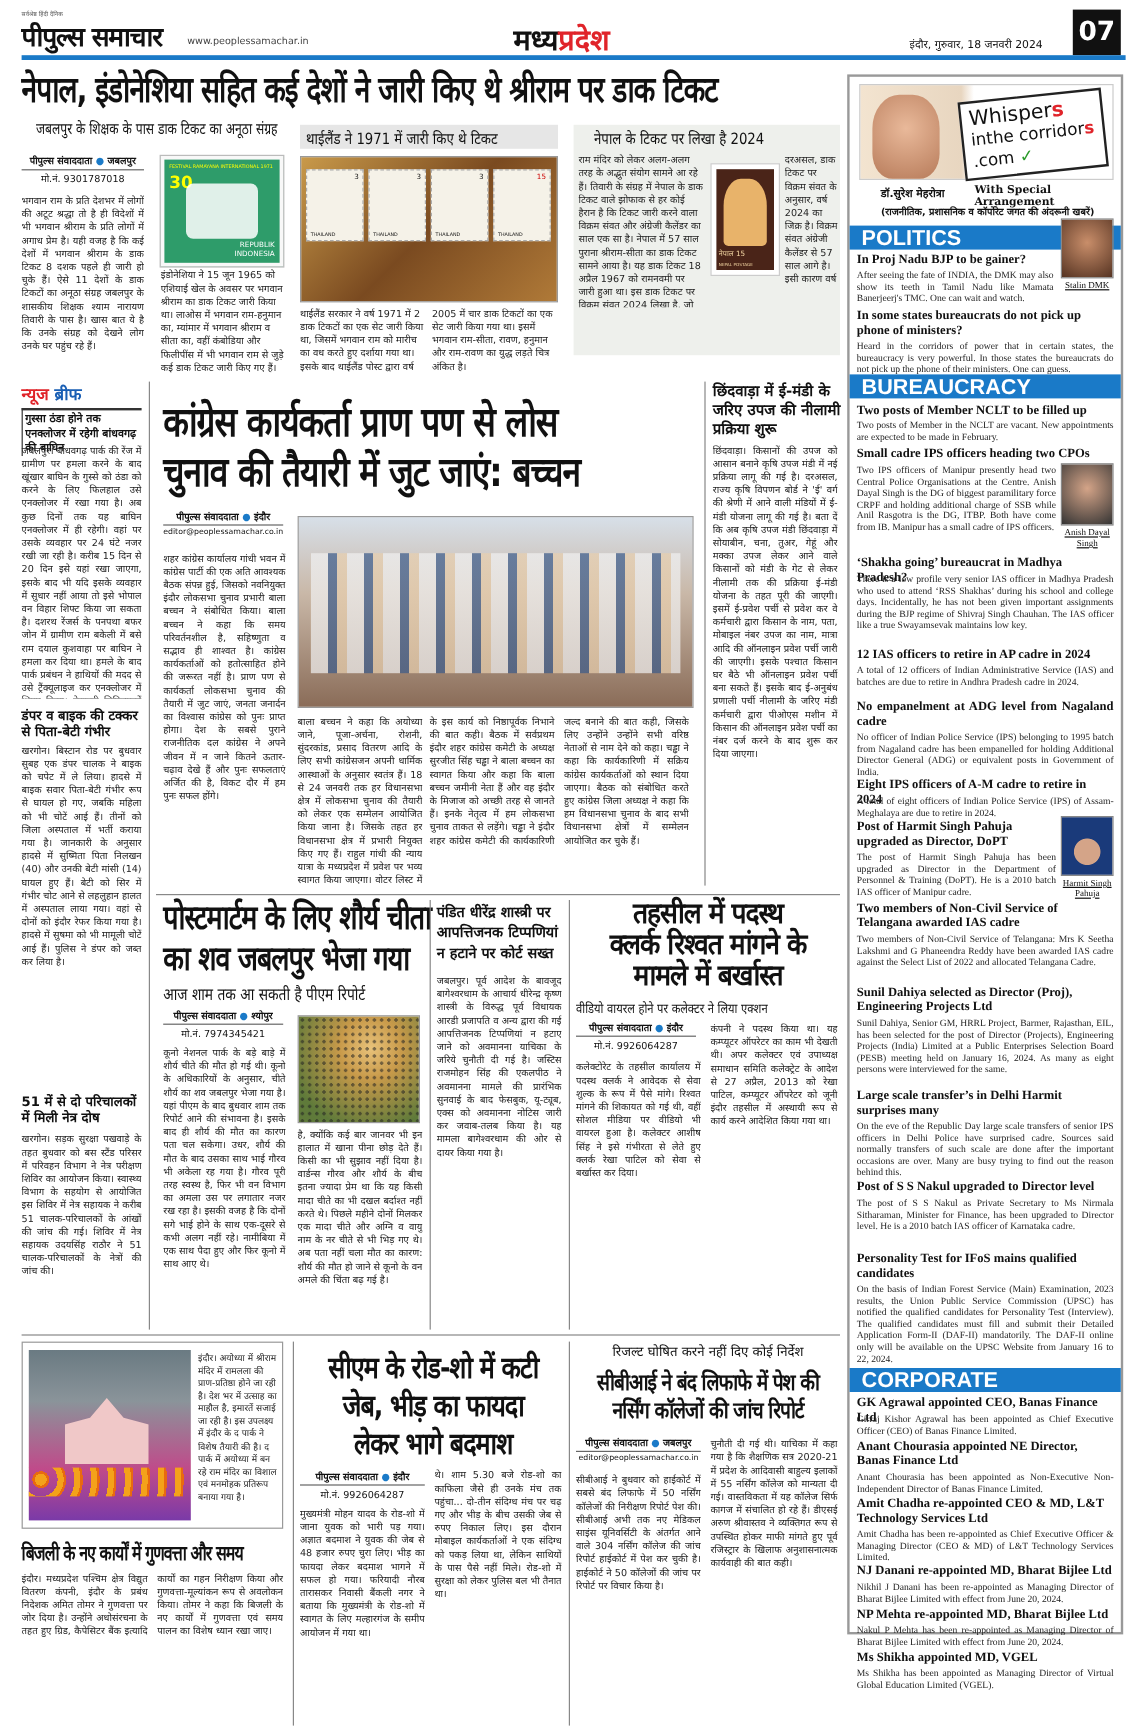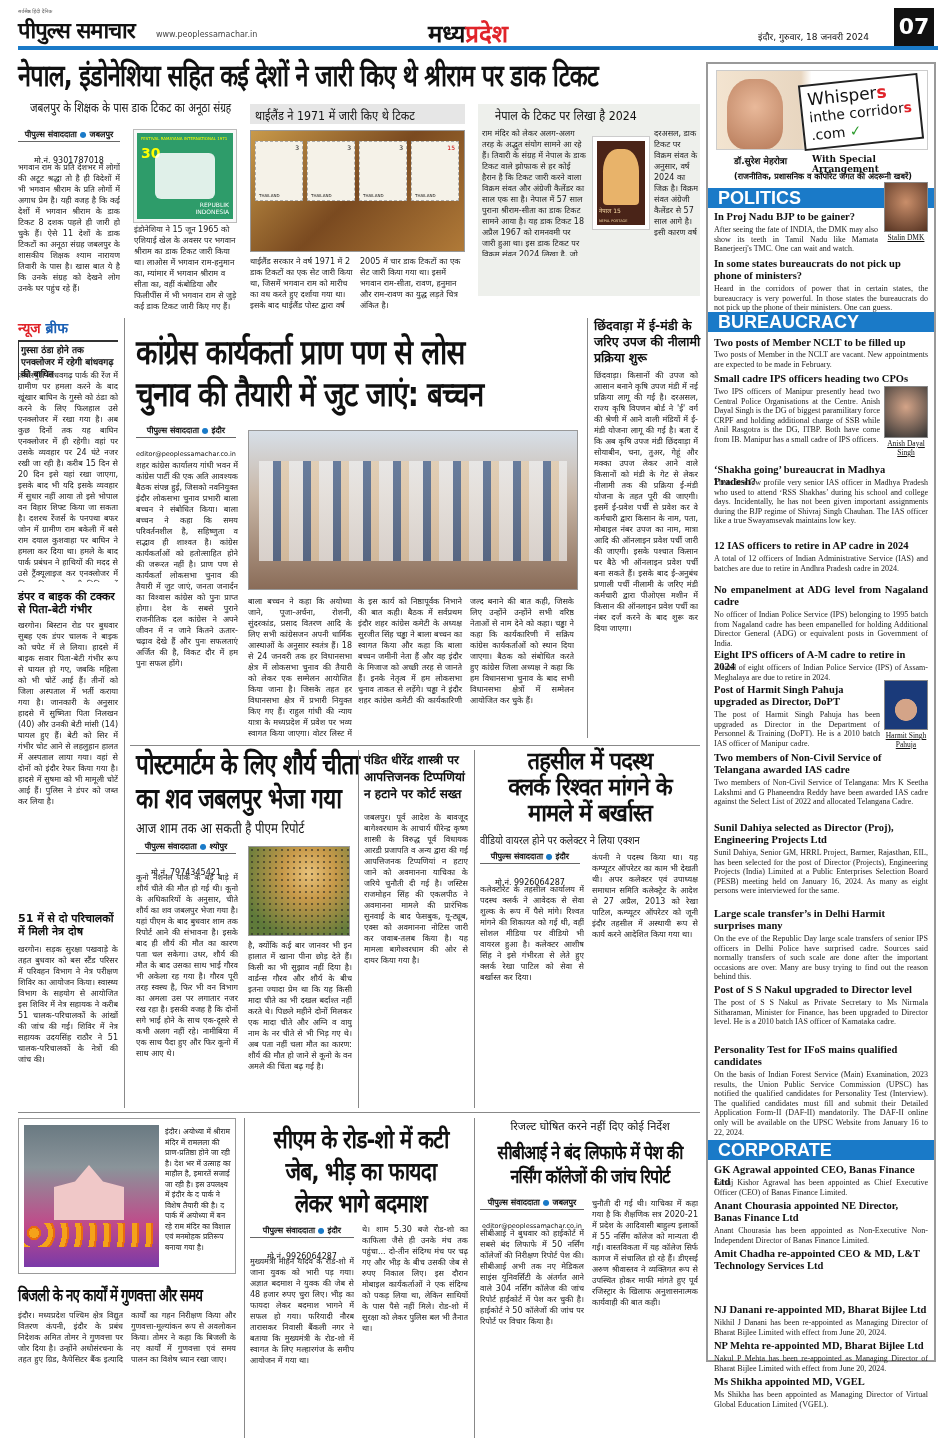--- a/index.html
+++ b/index.html
@@ -11,21 +11,21 @@
 .site{left:138px;top:22px;font-size:8px;color:#444}
 .section-title{left:410px;top:8px;font-size:24px;font-weight:bold}
 .section-title .a{color:#111}.section-title .b{color:#e0242a}
 .dateline{left:740px;top:22px;font-size:9px;color:#111}
 .pageno{left:876px;top:0;width:40px;height:38px;background:#111;color:#fff;font-size:22px;font-weight:bold;text-align:center;line-height:38px}
 .bluebar{left:18px;top:46px;width:920px;height:4px;background:#1a7ac8}
 .mainhead{left:18px;top:58px;width:680px;font-size:30px;font-weight:bold;letter-spacing:-1px;line-height:36px;white-space:nowrap;transform:scaleX(.78);transform-origin:left}
 .txt{font-size:8px;line-height:11px;color:#222;text-align:justify}
 .byline{font-size:8px;font-weight:bold;border-bottom:1px solid #666;padding-bottom:2px;text-align:center}
 .byline .dot{color:#1a7ac8}
-.mob{font-size:8px;text-align:center;margin-top:12px}
+.mob{font-size:8px;text-align:center;margin-top:1px}
 .photo{background:linear-gradient(135deg,#c99a4a,#7a4a20 50%,#b07a38);border:1px solid #999}
 .head-big{font-weight:bold;letter-spacing:-1px;white-space:nowrap}
 .boxed{border:1px solid #999}
 
 .rcol{left:706px;top:62px;width:230px;height:1300px;border:2px solid #999;background:#fff}
 .whisper-img{left:8px;top:6px;width:212px;height:80px;background:linear-gradient(90deg,#f3e4d0 0,#e8d6c0 40%,#fff 45%);border:1px solid #ccc}
 .whisper-face{position:absolute;left:10px;top:8px;width:56px;height:70px;border-radius:40% 40% 30% 30%;background:radial-gradient(circle at 50% 40%,#e9b99a,#b77b5a);}
 .whisper-card{position:absolute;left:84px;top:8px;width:120px;height:66px;border:2px solid #222;background:#fff;transform:rotate(-6deg);padding:4px 6px;font-family:"DejaVu Sans",sans-serif;font-size:17px;line-height:18px;color:#111}
 .whisper-card .r{color:#e0242a;font-weight:bold}
 .wcap1{left:26px;top:90px;font-size:9px;font-weight:bold}
@@ -262,19 +262,20 @@
   <div class="r-p" style="top:934px">The post of S S Nakul as Private Secretary to Ms Nirmala Sitharaman, Minister for Finance, has been upgraded to Director level. He is a 2010 batch IAS officer of Karnataka cadre.</div>
   <div class="r-h" style="top:980px">Personality Test for IFoS mains qualified candidates</div>
   <div class="r-p" style="top:1006px">On the basis of Indian Forest Service (Main) Examination, 2023 results, the Union Public Service Commission (UPSC) has notified the qualified candidates for Personality Test (Interview). The qualified candidates must fill and submit their Detailed Application Form-II (DAF-II) mandatorily. The DAF-II online only will be available on the UPSC Website from January 16 to 22, 2024.</div>
 
   <div class="cat-bar" style="top:1076px">CORPORATE</div>
   <div class="r-h" style="top:1100px">GK Agrawal appointed CEO, Banas Finance Ltd</div>
   <div class="r-p" style="top:1114px">Girraj Kishor Agrawal has been appointed as Chief Executive Officer (CEO) of Banas Finance Limited.</div>
   <div class="r-h" style="top:1136px">Anant Chourasia appointed NE Director, Banas Finance Ltd</div>
   <div class="r-p" style="top:1162px">Anant Chourasia has been appointed as Non-Executive Non-Independent Director of Banas Finance Limited.</div>
   <div class="r-h" style="top:1184px">Amit Chadha re-appointed CEO &amp; MD, L&amp;T Technology Services Ltd</div>
+  <div class="r-p" style="top:1210px">Amit Chadha has been re-appointed as Chief Executive Officer &amp; Managing Director (CEO &amp; MD) of L&amp;T Technology Services Limited.</div>
   <div class="r-h" style="top:1240px">NJ Danani re-appointed MD, Bharat Bijlee Ltd</div>
   <div class="r-p" style="top:1254px">Nikhil J Danani has been re-appointed as Managing Director of Bharat Bijlee Limited with effect from June 20, 2024.</div>
   <div class="r-h" style="top:1276px">NP Mehta re-appointed MD, Bharat Bijlee Ltd</div>
   <div class="r-p" style="top:1290px">Nakul P Mehta has been re-appointed as Managing Director of Bharat Bijlee Limited with effect from June 20, 2024.</div>
   <div class="r-h" style="top:1312px">Ms Shikha appointed MD, VGEL</div>
   <div class="r-p" style="top:1326px">Ms Shikha has been appointed as Managing Director of Virtual Global Education Limited (VGEL).</div>
 </div>
 
 </body></html>

